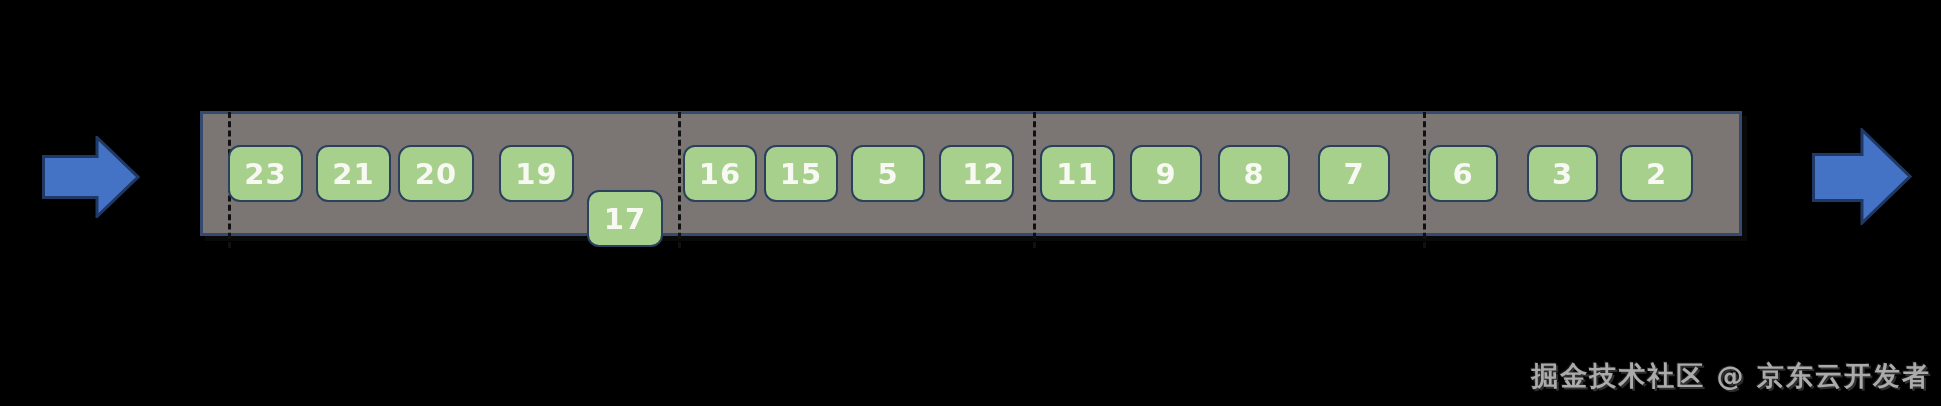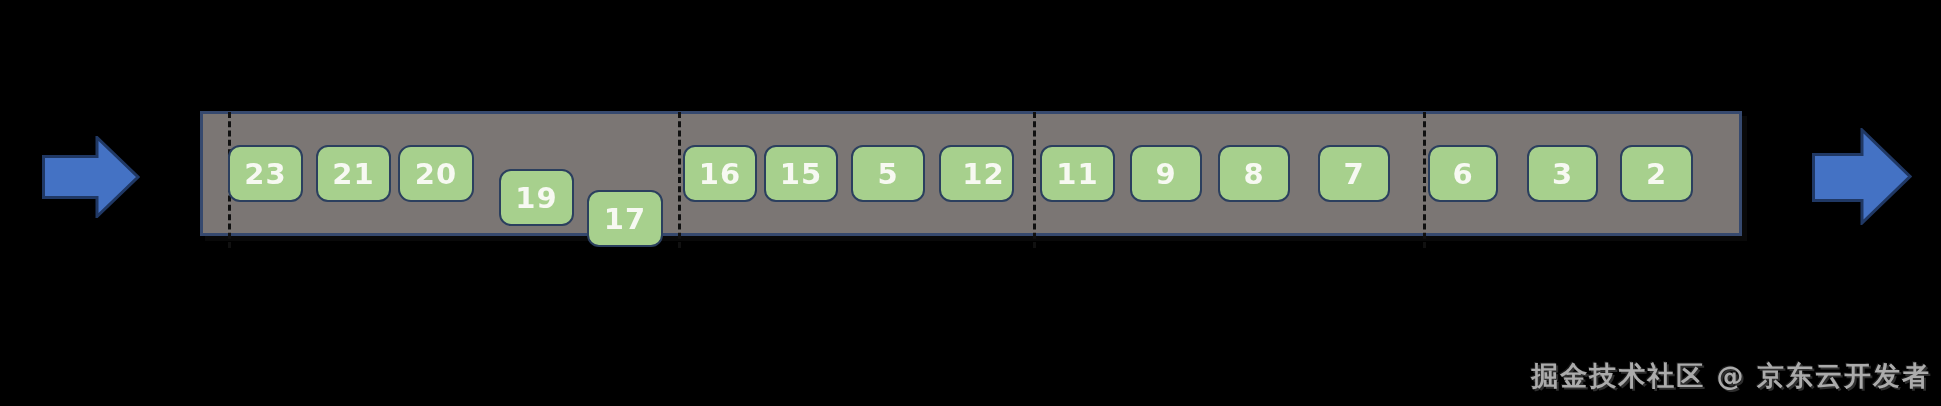--- a/index.html
+++ b/index.html
@@ -71,21 +71,21 @@
   <div class="lane"></div>
 
   <div class="divider" style="left:228px;"></div>
   <div class="divider" style="left:678px;"></div>
   <div class="divider" style="left:1033px;"></div>
   <div class="divider" style="left:1423px;"></div>
 
   <div class="cell" style="left:228px;width:75px;">23</div>
   <div class="cell" style="left:316px;width:75px;">21</div>
   <div class="cell" style="left:398px;width:76px;border-radius:13px;">20</div>
-  <div class="cell" style="left:499px;width:75px;margin-top:24px;">19</div>
+  <div class="cell" style="left:499px;width:75px;">19</div>
   <div class="cell" style="left:587px;width:76px;margin-top:45px;">17</div>
   <div class="cell" style="left:683px;width:74px;">16</div>
   <div class="cell" style="left:764px;width:74px;">15</div>
   <div class="cell" style="left:851px;width:74px;">5</div>
   <div class="cell" style="left:939px;width:75px;padding-left:14px;">12</div>
   <div class="cell" style="left:1040px;width:75px;text-align:center;">11</div>
   <div class="cell" style="left:1130px;width:72px;">9</div>
   <div class="cell" style="left:1218px;width:72px;">8</div>
   <div class="cell" style="left:1318px;width:72px;">7</div>
   <div class="cell" style="left:1428px;width:70px;">6</div>

